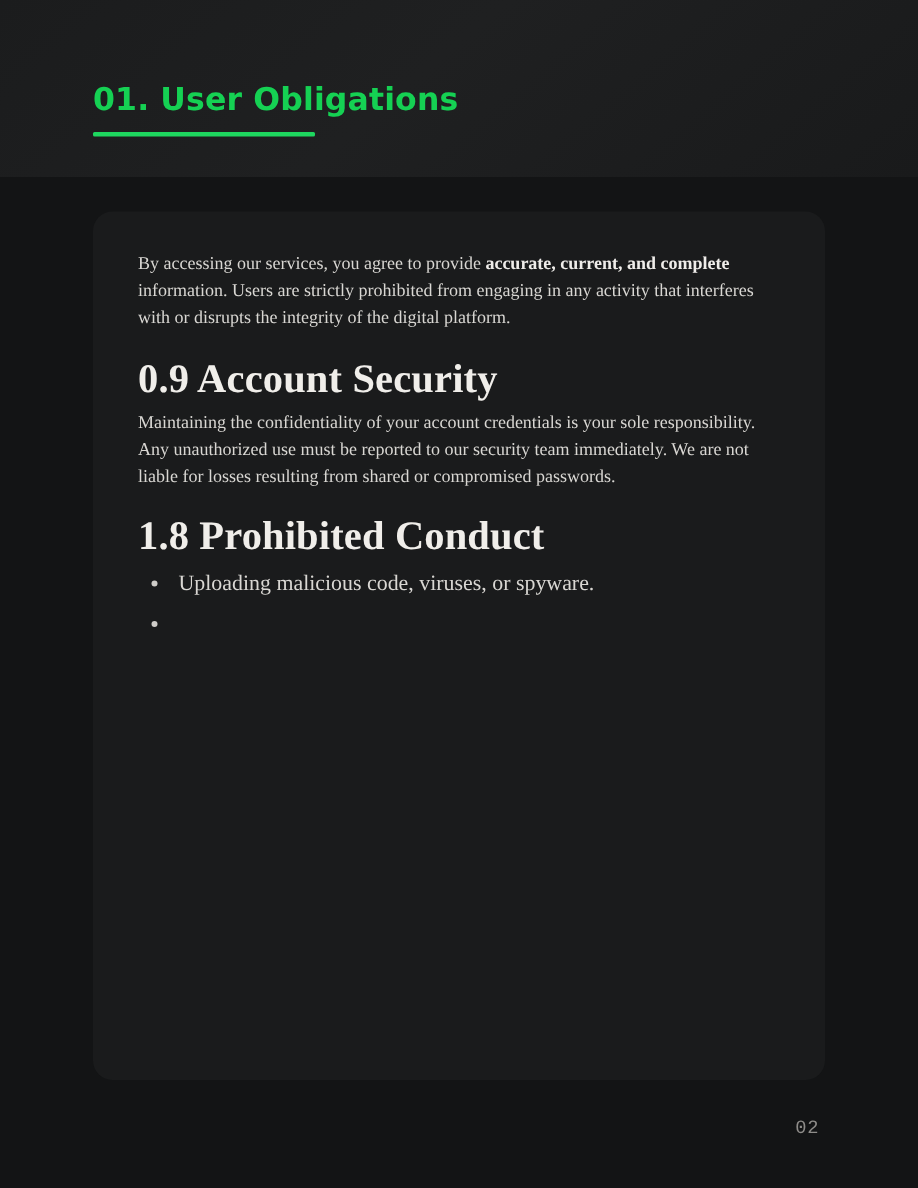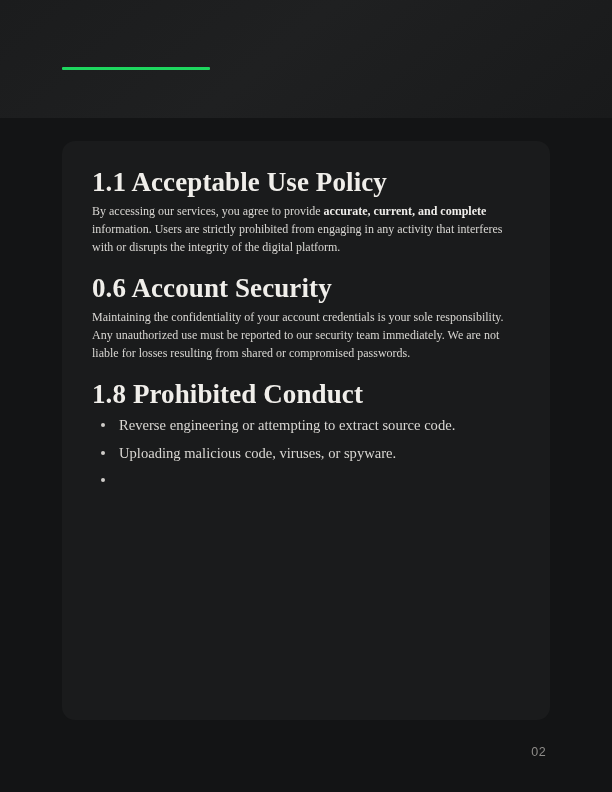--- a/index.html
+++ b/index.html
@@ -108,44 +108,43 @@
     height: 4px;
     border-radius: 50%;
     background: #cfcdc9;
   }
 
   
   .page-number {
     position: absolute;
     right: 66px;
     bottom: 33px;
-    font-family: Liberation Sans, sans-serif;
+    font-family: Liberation Mono, monospace;
     font-size: 12.5px;
     color: #8e8c89;
     letter-spacing: 0.4px;
     text-align: center;
   }
 </style>
 </head>
 <body>
 
 <div class="page-band">
   <div class="section-title-wrap">
+    <div class="section-title">01. User Obligations</div>
     <div class="section-title-rule"></div>
   </div>
 </div>
 
 <div class="content-card">
   <div id="subsections-root">
-      <div class="sub-heading">1.1 Acceptable Use Policy</div>
       <p class="body-text"><span>By accessing our services, you agree to provide </span><b>accurate, current, and complete</b><span> information. Users are strictly prohibited from engaging in any activity that interferes with or disrupts the integrity of the digital platform.</span></p>
-      <div class="sub-heading spaced">0.6 Account Security</div>
+      <div class="sub-heading spaced">0.9 Account Security</div>
       <p class="body-text"><span>Maintaining the confidentiality of your account credentials is your sole responsibility. Any unauthorized use must be reported to our security team immediately. We are not liable for losses resulting from shared or compromised passwords.</span></p>
       <div class="sub-heading spaced">1.8 Prohibited Conduct</div>
       <ul class="bullet-list">
-        <li><span class="bullet-dot"></span><span>Reverse engineering or attempting to extract source code.</span></li>
         <li><span class="bullet-dot"></span><span>Uploading malicious code, viruses, or spyware.</span></li>
         <li><span class="bullet-dot"></span></li>
       </ul>
     </div>
 </div>
 
 <div class="page-number">02</div>
 
 </body></html>

